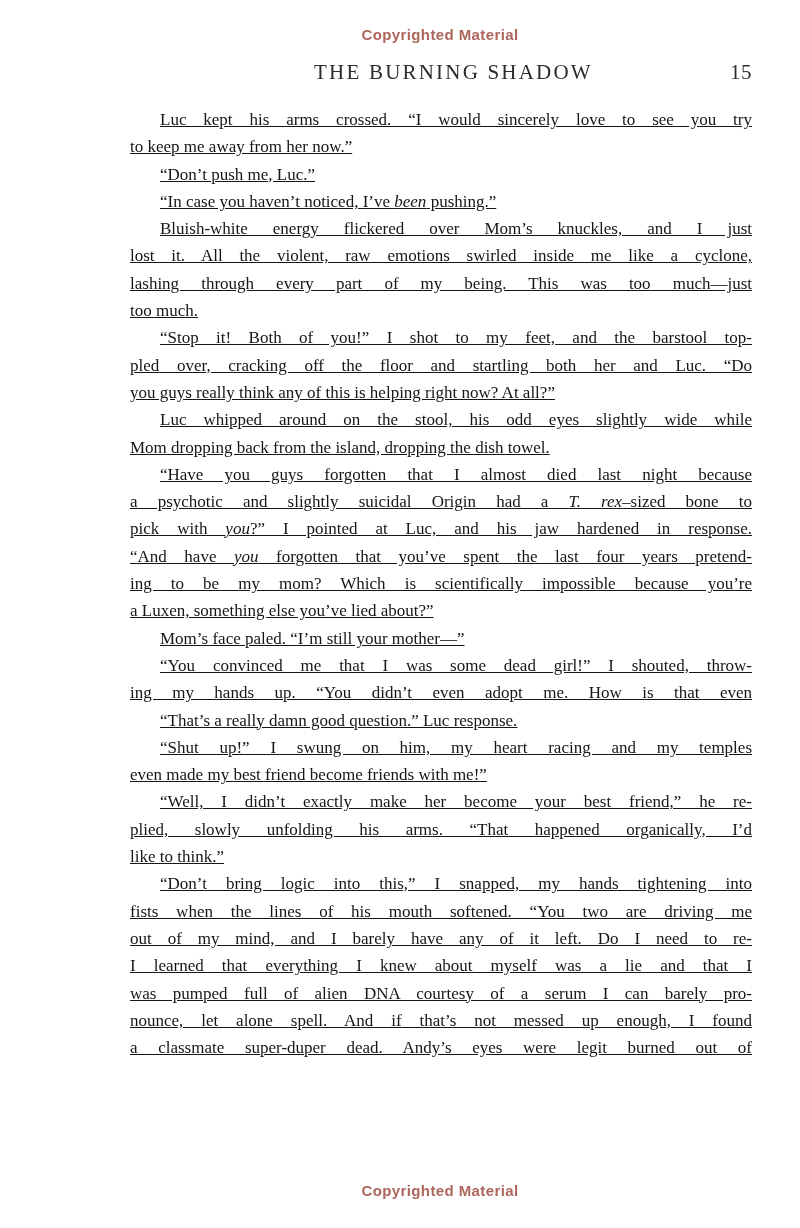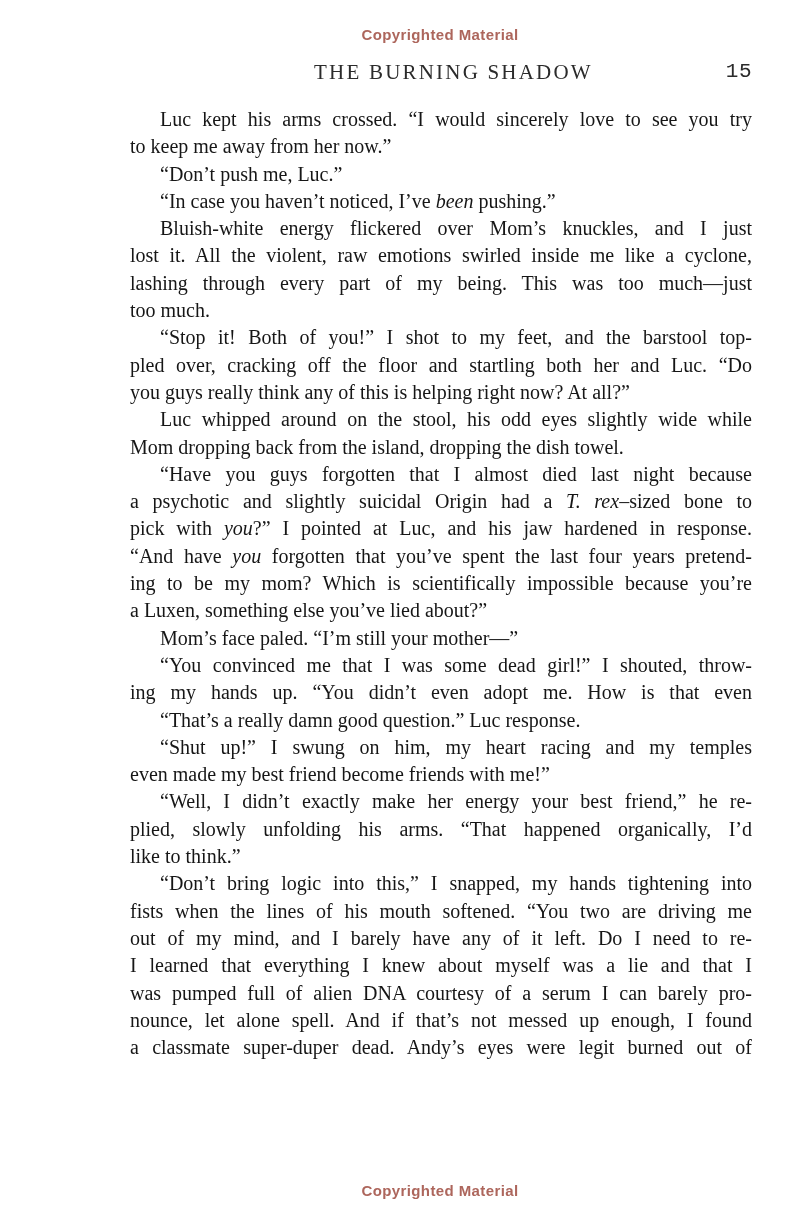--- a/index.html
+++ b/index.html
@@ -41,30 +41,30 @@
     left: 52%;
     transform: translateX(-50%);
     letter-spacing: 2.2px;
     white-space: nowrap;
   }
   .running-header .pagenum {
     position: absolute;
     right: 0;
     top: 0;
     letter-spacing: 0.5px;
-    font-family: Liberation Mono, monospace;
   }
   .text-block {
     position: absolute;
     top: 106px;
     left: 90px;
     width: 622px;
-    font-size: 20px;
+    font-size: 17px;
     line-height: 27.3px;
     color: #161616;
+    text-decoration: underline;
   }
   .text-block .line {
     height: 27.3px;
     overflow: hidden;
     text-align: justify;
     text-align-last: justify;
   }
   .text-block .line.end { text-align-last: left; }
   .text-block .line.first { text-indent: 30px; }
   .text-block em { font-style: italic; }
@@ -100,21 +100,21 @@
       <div class="line"><span>pick with </span><em>you</em><span>?” I pointed at Luc, and his jaw hardened in response.</span></div>
       <div class="line"><span>“And have </span><em>you</em><span> forgotten that you’ve spent the last four years pretend-</span></div>
       <div class="line"><span>ing to be my mom? Which is scientifically impossible because you’re</span></div>
       <div class="line end"><span>a Luxen, something else you’ve lied about?”</span></div>
       <div class="line first end"><span>Mom’s face paled. “I’m still your mother—”</span></div>
       <div class="line first"><span>“You convinced me that I was some dead girl!” I shouted, throw-</span></div>
       <div class="line"><span>ing my hands up. “You didn’t even adopt me. How is that even</span></div>
       <div class="line first end"><span>“That’s a really damn good question.” Luc response.</span></div>
       <div class="line first"><span>“Shut up!” I swung on him, my heart racing and my temples</span></div>
       <div class="line end"><span>even made my best friend become friends with me!”</span></div>
-      <div class="line first"><span>“Well, I didn’t exactly make her energy your best friend,” he re-</span></div>
+      <div class="line first"><span>“Well, I didn’t exactly make her become your best friend,” he re-</span></div>
       <div class="line"><span>plied, slowly unfolding his arms. “That happened organically, I’d</span></div>
       <div class="line end"><span>like to think.”</span></div>
       <div class="line first"><span>“Don’t bring logic into this,” I snapped, my hands tightening into</span></div>
       <div class="line"><span>fists when the lines of his mouth softened. “You two are driving me</span></div>
       <div class="line"><span>out of my mind, and I barely have any of it left. Do I need to re-</span></div>
       <div class="line"><span>I learned that everything I knew about myself was a lie and that I</span></div>
       <div class="line"><span>was pumped full of alien DNA courtesy of a serum I can barely pro-</span></div>
       <div class="line"><span>nounce, let alone spell. And if that’s not messed up enough, I found</span></div>
       <div class="line"><span>a classmate super-duper dead. Andy’s eyes were legit burned out of</span></div>
     </div>

